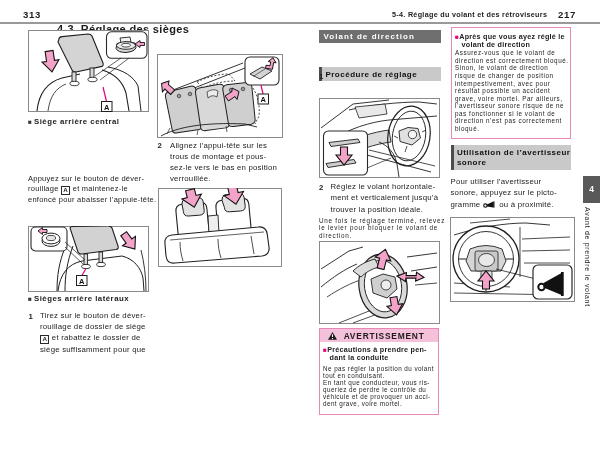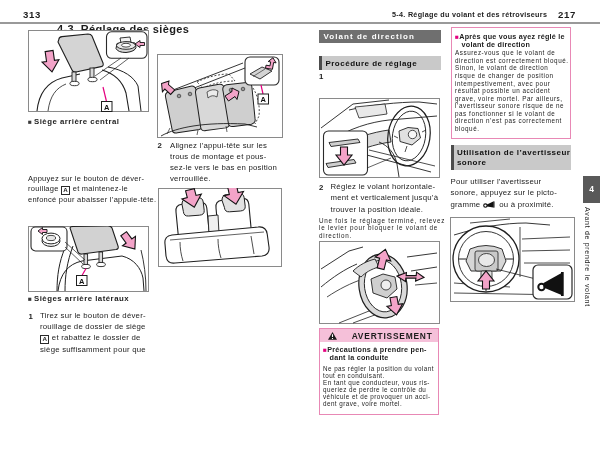--- a/index.html
+++ b/index.html
@@ -126,21 +126,21 @@
 <path d="M12,52 L106,44" stroke="#1f1f1f" stroke-width="0.7" fill="none"></path>
 <path d="M22,54 C22,60 23,67 25,73" stroke="#1f1f1f" stroke-width="0.8" fill="none"></path>
 <path d="M60,51 C60,57 61,64 63,70" stroke="#1f1f1f" stroke-width="0.8" fill="none"></path>
 <path d="M93,48 C94,54 95,60 96,66" stroke="#1f1f1f" stroke-width="0.8" fill="none"></path>
 <path d="M29.5,1.5 L38.5,1.5 L38.5,8.5 L44,8.5 L34,19.5 L24,8.5 L29.5,8.5 Z" fill="#f3a3c8" stroke="#111" stroke-width="1.1" transform="rotate(-14 34 10)"></path>
 <path d="M71.5,-1.5 L80.5,-1.5 L80.5,5.5 L86,5.5 L76,16.5 L66,5.5 L71.5,5.5 Z" fill="#f3a3c8" stroke="#111" stroke-width="1.1" transform="rotate(-12 76 7)"></path>
 </svg>
     </div>
 
 <div class="abs bar1" style="left:319px;top:29.5px;width:122px;height:13.6px">Volant de direction</div>
-<div class="abs bar2" style="left:319px;top:56px;width:122px;height:14.4px">Procédure de réglage</div>
+<div class="abs bar2" style="left:319px;top:67px;width:122px;height:14.4px">Procédure de réglage</div>
 <div class="abs num" style="left:319px;top:72.1px">1</div>
 <div class="abs" style="left:318.5px;top:97.5px" id="sv5slot">
       <svg width="121" height="80" viewBox="0 0 121 80">
 <rect x="0.5" y="0.5" width="120" height="79" fill="#fff" stroke="#8a8a8a" stroke-width="1"></rect>
 <path d="M2,30 L34,6 L70,2" fill="none" stroke="#1f1f1f" stroke-width="0.9"></path>
 <path d="M30,12 C50,7 80,4 100,4 L118,6" fill="none" stroke="#1f1f1f" stroke-width="0.9"></path>
 <path d="M10,44 C30,30 52,24 70,22 L118,18" fill="none" stroke="#1f1f1f" stroke-width="0.9"></path>
 <path d="M36,9 L66,6 L68,16 L40,20 Z" fill="#e9e9e9" stroke="#1f1f1f" stroke-width="0.8"></path>
 <path d="M14,52 C34,40 54,34 70,32 L72,44 C56,46 38,52 24,60 Z" fill="#dcdcdc" stroke="#1f1f1f" stroke-width="0.9"></path>
 <path d="M60,44 C70,48 76,56 78,66 L80,79" fill="none" stroke="#1f1f1f" stroke-width="0.9"></path>
@@ -181,21 +181,21 @@
 <path d="M78,36.5 L87,32 L87,35 L97,34 L97,30.5 L105,35 L97,39.5 L97,36.5 L87,37.5 L87,41 Z" fill="#f3a3c8" stroke="#111" stroke-width="1.1" transform="rotate(6 91 36)"></path>
 </svg>
     </div>
 
 <div class="abs" style="left:318.5px;top:328.3px;width:120.8px;height:86.9px;border:1px solid #e888b5">
   <div style="background:#f5c0d9;height:13px;padding:2px 0 0 8px;font-size:8.4px;font-weight:bold;letter-spacing:.8px">
     <svg width="9" height="8" viewBox="0 0 9 8" style="display:inline-block;vertical-align:-1px">
           <path d="M4.5 0 L9 7.8 L0 7.8 Z" fill="#1a1a1a"></path>
           <path d="M4.5 2.3 L4.5 5 M4.5 6 L4.5 7" stroke="#fff" stroke-width="1.1"></path>
         </svg>
-    <span style="margin-left:12px">AVERTISSEMENT</span>
+    <span style="margin-left:4px">AVERTISSEMENT</span>
   </div>
   <div style="height:72.7px;padding:3.4px 3px 0 3.5px">
     <div style="font-size:7.2px;font-weight:bold;line-height:8.2px;letter-spacing:.25px;white-space:nowrap"><span style="color:#e4007f;font-size:6.5px">■</span>Précautions à prendre pen-<br><span style="margin-left:6.5px">dant la conduite</span></div>
     <div class="small" style="margin-top:2.6px;line-height:7.1px;letter-spacing:.45px">Ne pas régler la position du volant<br>tout en conduisant.<br>En tant que conducteur, vous ris-<br>queriez de perdre le contrôle du<br>véhicule et de provoquer un acci-<br>dent grave, voire mortel.</div>
   </div>
 </div>
 
 <div class="abs" style="left:450.5px;top:27px;width:120.8px;height:111.6px;border:1.1px solid #e888b5;padding:4.6px 3px 0 3.5px">
   <div style="font-size:7.2px;font-weight:bold;line-height:8.2px;letter-spacing:.25px;white-space:nowrap"><span style="color:#e4007f;font-size:6.5px">■</span>Après que vous ayez réglé le<br><span style="margin-left:6.5px">volant de direction</span></div>
   <div class="small" style="margin-top:.4px;line-height:7.55px;width:113px">Assurez-vous que le volant de<br>direction est correctement bloqué.<br>Sinon, le volant de direction<br>risque de changer de position<br>intempestivement, avec pour<br>résultat possible un accident<br>grave, voire mortel. Par ailleurs,<br>l’avertisseur sonore risque de ne<br>pas fonctionner si le volant de<br>direction n’est pas correctement<br>bloqué.</div>

